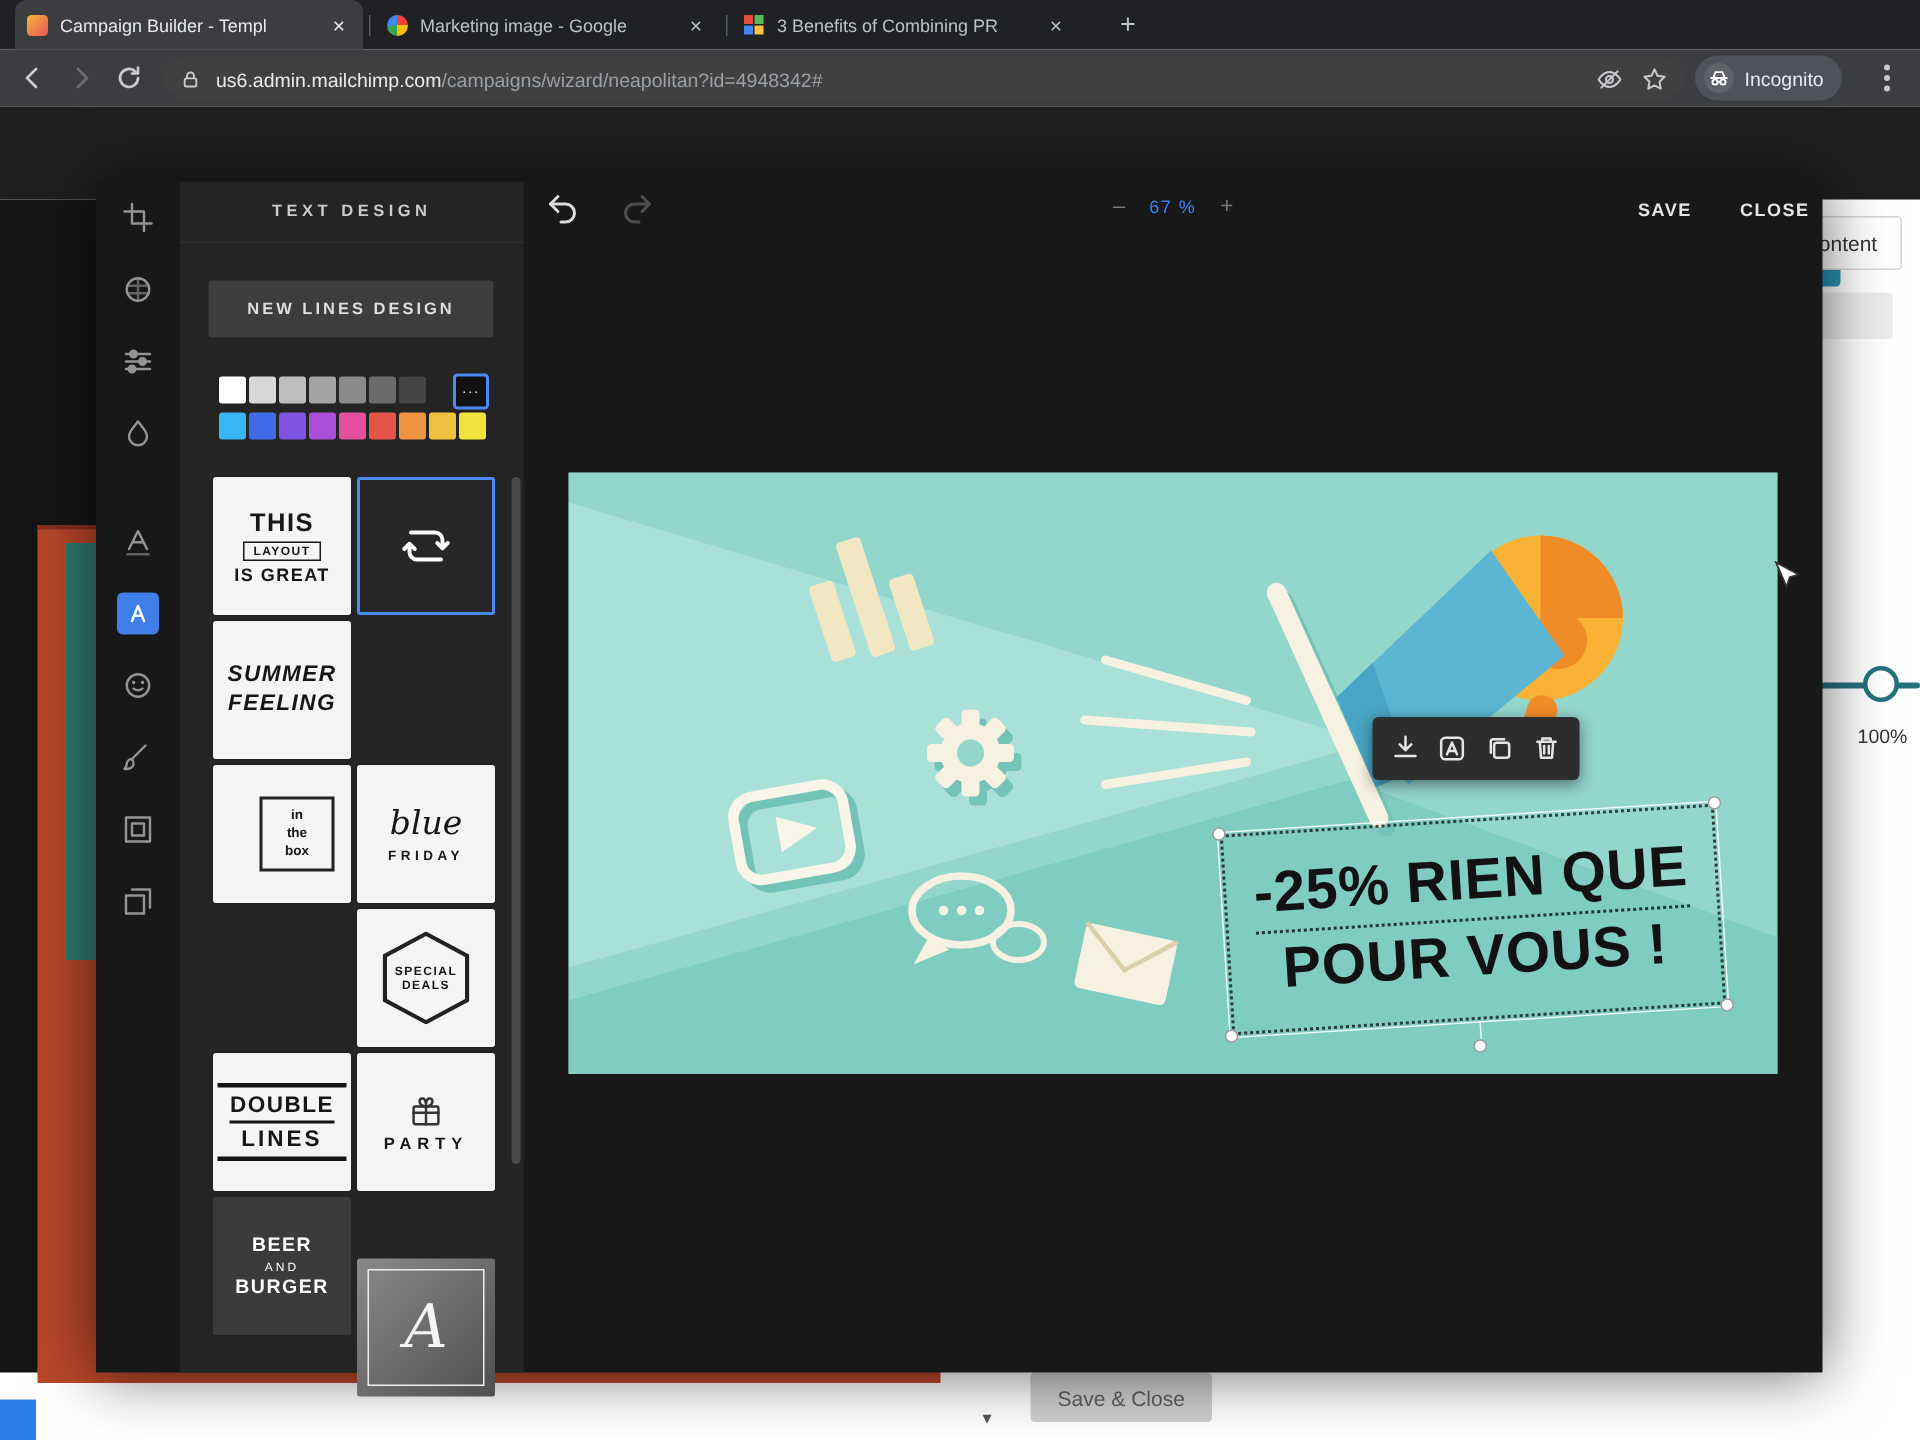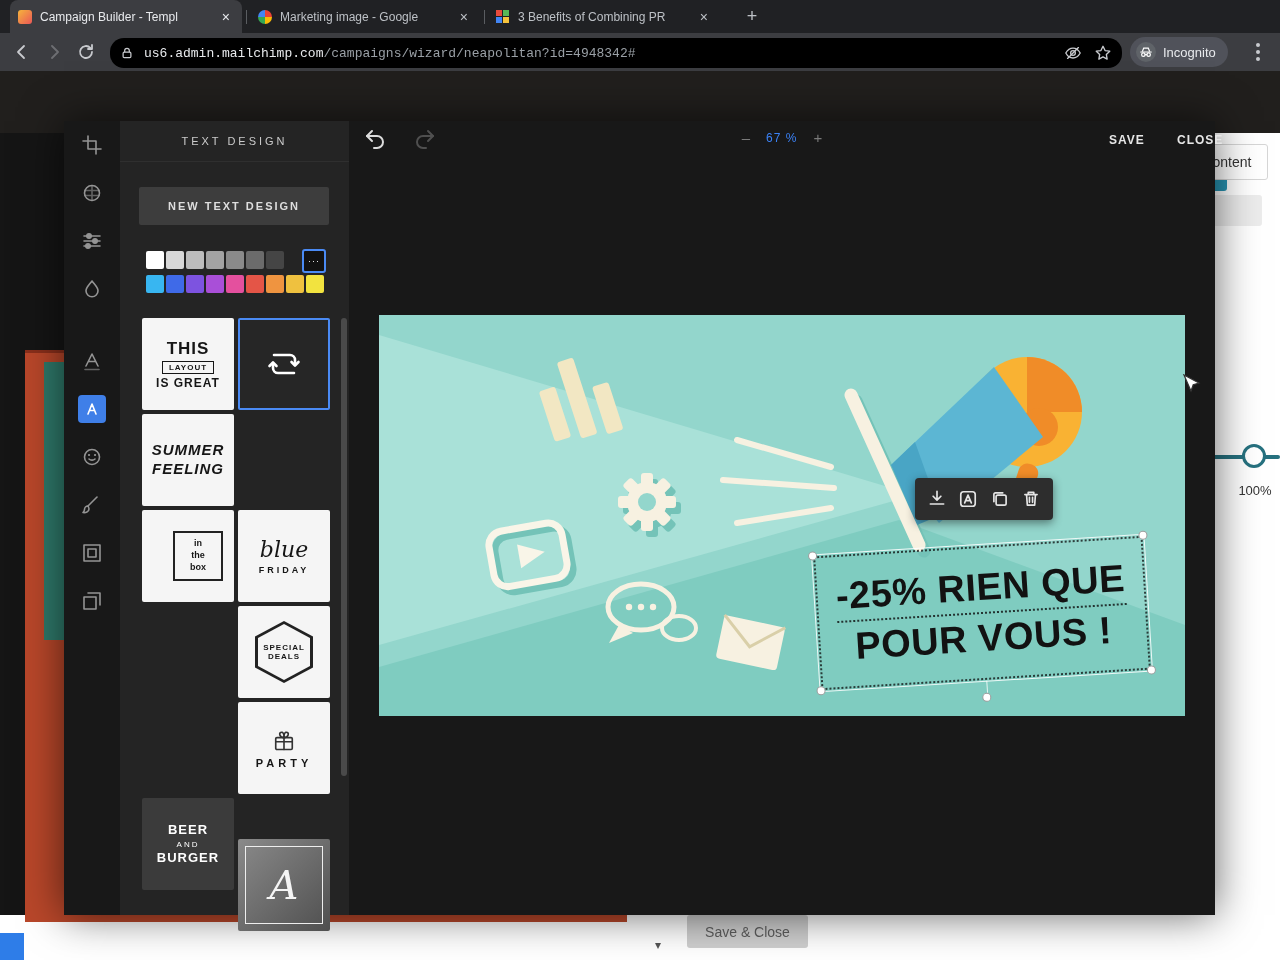--- a/index.html
+++ b/index.html
@@ -17,21 +17,21 @@
   .fav-g{border-radius:50%;background:conic-gradient(#ea4335 0 25%,#fbbc05 25% 50%,#34a853 50% 75%,#4285f4 75% 100%);}
   .fav-grid{display:grid;grid-template-columns:6px 6px;grid-template-rows:6px 6px;gap:1px;border-radius:0;}
   .fav-grid i{display:block;}
   .tabsep{position:absolute;top:10px;width:1px;height:14px;background:#5a5d61;}
   .newtab{position:absolute;left:740px;top:4px;width:24px;height:24px;color:#bdc1c6;font-size:18px;line-height:24px;text-align:center;}
 
   
   .toolbar{position:absolute;left:0;top:33px;width:1280px;height:38px;background:#3c3d41;}
   .tb-ic{position:absolute;top:9px;width:20px;height:20px;}
   .tb-ic svg{stroke:#c8cace;fill:none;stroke-width:1.8;stroke-linecap:round;stroke-linejoin:round;width:20px;height:20px;}
-  .omni{position:absolute;left:110px;top:38px;width:1012px;height:30px;border-radius:14px;background:#000000;display:flex;align-items:center;box-sizing:border-box;padding:0 10px;font-family:Liberation Mono, monospace;}
+  .omni{position:absolute;left:110px;top:38px;width:1012px;height:30px;border-radius:14px;background:#404040;display:flex;align-items:center;box-sizing:border-box;padding:0 10px;}
   .omni .lock svg{width:14px;height:14px;stroke:#c8cace;fill:none;stroke-width:1.6;}
   .omni .url{margin-left:10px;font-size:13px;color:#9aa0a6;white-space:nowrap;overflow:hidden;flex:1;}
   .omni .url .dom{color:#e8eaed;}
   .omni .rt{width:18px;height:18px;margin-left:12px;}
   .omni .rt svg{width:18px;height:18px;stroke:#c8cace;fill:none;stroke-width:1.5;stroke-linecap:round;stroke-linejoin:round;}
   .incog{position:absolute;left:1130px;top:37px;height:30px;border-radius:15px;background:#50525a;display:flex;align-items:center;padding:0 12px 0 6px;color:#e8eaed;font-size:13px;gap:7px;}
   .incog .cir{width:20px;height:20px;border-radius:50%;background:#5f6368;display:flex;align-items:center;justify-content:center;}
   .incog .cir svg{width:14px;height:14px;stroke:#fff;fill:none;stroke-width:1.4;stroke-linecap:round;}
   .kebab{position:absolute;left:1256px;top:43px;width:4px;}
   .kebab i{display:block;width:4px;height:4px;border-radius:50%;background:#c8cace;margin-bottom:3px;}
@@ -61,21 +61,21 @@
 
   
   .overlay{position:absolute;left:64px;top:121px;width:1151px;height:794px;background:#181818;box-shadow:0 0 40px rgba(0,0,0,.6);z-index:10;}
   .rail{position:absolute;left:0;top:0;width:56px;height:794px;}
   .ricon{position:absolute;left:17px;width:22px;height:22px;}
   .ricon svg{width:22px;height:22px;stroke:#949494;fill:none;stroke-width:1.6;stroke-linecap:round;stroke-linejoin:round;}
   .ricon.sel{left:14px;width:28px;height:28px;background:#3f7fe8;border-radius:4px;display:flex;align-items:center;justify-content:center;}
   .ricon.sel svg{stroke:#fff;width:20px;height:20px;}
 
   .panel{position:absolute;left:56px;top:0;width:229px;height:794px;background:#242424;}
-  .ptitle{height:40px;line-height:40px;text-align:center;color:#cbcbcb;font-size:11px;font-weight:400;letter-spacing:3px;border-bottom:1px solid #2f2f2f;}
+  .ptitle{height:40px;line-height:40px;text-align:center;color:#cbcbcb;font-size:11px;font-weight:700;letter-spacing:3px;border-bottom:1px solid #2f2f2f;}
   .newbtn{position:absolute;left:19px;top:66px;width:190px;height:38px;background:#3d3d3d;border-radius:2px;color:#dedede;font-size:11px;font-weight:700;letter-spacing:2px;display:flex;align-items:center;justify-content:center;}
   .sw{position:absolute;width:18px;height:18px;border-radius:2px;}
   .swmore{position:absolute;left:182px;top:128px;width:20px;height:20px;background:#121212;border:2px solid #4a8af4;border-radius:3px;color:#fff;font-size:9px;letter-spacing:1px;text-align:center;line-height:20px;}
   .thumb{position:absolute;left:221px;top:197px;width:6px;height:458px;background:#4a4a4a;border-radius:3px;}
 
   .tile{position:absolute;width:92px;height:92px;background:#f5f5f5;border-radius:2px;display:flex;flex-direction:column;align-items:center;justify-content:center;color:#161616;box-sizing:border-box;overflow:hidden;}
   .tile.sel{background:#262626;border:2px solid #4a8af4;}
   .th1{font-size:17px;font-weight:800;letter-spacing:1px;}
   .th2{font-size:8px;font-weight:700;border:1px solid #161616;padding:1px 6px;letter-spacing:1px;margin:2px 0;}
   .th3{font-size:12px;font-weight:800;letter-spacing:1px;}
@@ -99,21 +99,21 @@
   .t-a{background:linear-gradient(135deg,#8a8a8a,#4f4f4f);position:relative;}
   .afr{position:absolute;inset:7px;border:1.5px solid #eee;}
   .ag{font-family:"DejaVu Serif",serif;font-style:italic;font-size:40px;color:#f5f5f5;position:relative;}
 
   
   .ebtn{position:absolute;width:26px;height:26px;}
   .ebtn svg{width:24px;height:24px;fill:none;stroke-width:2;stroke-linecap:round;stroke-linejoin:round;}
   .zoomwrap{position:absolute;left:618px;top:8px;width:200px;display:flex;align-items:center;justify-content:center;gap:16px;}
   .zpm{color:#7a7a7a;font-size:15px;}
   .zval{color:#3b82f6;font-size:12px;letter-spacing:1px;}
-  .etext{position:absolute;top:12px;color:#e6e6e6;font-size:12px;font-weight:700;letter-spacing:1px;margin-left:17px;}
+  .etext{position:absolute;top:12px;color:#e6e6e6;font-size:12px;font-weight:700;letter-spacing:1px;}
 
   
   .canvas{position:absolute;left:315px;top:194px;width:806px;height:401px;overflow:hidden;background:#93d6cc;}
   .art{position:absolute;left:0;top:0;width:806px;height:401px;}
   .promo{position:absolute;left:438px;top:231px;width:330px;height:134px;transform:rotate(-3.6deg);}
   .promo-sel{position:absolute;inset:-2px;border:1px solid rgba(255,255,255,.85);}
   .promo-box{position:absolute;inset:0;border:2px dotted rgba(12,12,12,.75);box-sizing:border-box;display:flex;flex-direction:column;align-items:center;justify-content:center;}
   .pl{font-weight:800;font-size:38px;line-height:1.3;color:#121212;letter-spacing:0.5px;white-space:nowrap;}
   .pl.u{border-bottom:2px dotted rgba(12,12,12,.8);}
   .hdl{position:absolute;width:9px;height:9px;border-radius:50%;background:#fff;border:1px solid #9a9a9a;box-sizing:border-box;}
@@ -319,21 +319,21 @@
       <span class="ricon" style="top:469px;">
           <svg viewBox="0 0 22 22">
             <rect x="3" y="7" width="12" height="12"></rect>
             <path d="M7 3h12v12"></path>
           </svg>
         </span>
     </div>
 
     <div class="panel">
       <div class="ptitle">TEXT DESIGN</div>
-      <div class="newbtn">NEW TEXT DESIGN</div>
+      <div class="newbtn">NEW LINES DESIGN</div>
 
       <span class="sw" style="left: 26px; top: 130px; background: rgb(255, 255, 255);"></span>
       <span class="sw" style="left: 46px; top: 130px; background: rgb(216, 216, 216);"></span>
       <span class="sw" style="left: 66px; top: 130px; background: rgb(189, 189, 189);"></span>
       <span class="sw" style="left: 86px; top: 130px; background: rgb(163, 163, 163);"></span>
       <span class="sw" style="left: 106px; top: 130px; background: rgb(138, 138, 138);"></span>
       <span class="sw" style="left: 126px; top: 130px; background: rgb(107, 107, 107);"></span>
       <span class="sw" style="left: 146px; top: 130px; background: rgb(69, 69, 69);"></span>
       <span class="swmore">···</span>
 
@@ -375,20 +375,26 @@
         <div class="tb1">blue</div>
         <div class="tb2">FRIDAY</div>
       </div>
       <div class="tile" style="left:118px;top:485px;">
         <div class="hex">
             <div class="hexin">
           <span>SPECIAL</span>
           <span>DEALS</span>
         </div>
           </div>
+      </div>
+      <div class="tile" style="left:22px;top:581px;">
+        <div class="dbl">
+          <div class="a">DOUBLE</div>
+          <div class="b">LINES</div>
+        </div>
       </div>
       <div class="tile" style="left:118px;top:581px;">
         <svg viewBox="0 0 22 22" style="width:26px;height:26px;stroke:#333;fill:none;stroke-width:1.4;stroke-linecap:round;">
             <rect x="4" y="9" width="14" height="10" rx="1"></rect>
             <path d="M4 12.5h14M11 9v10"></path>
             <path d="M11 9C7 9 6 4 9.5 4.5 11 5 11 9 11 9zm0 0c4 0 5-5 1.5-4.5C11 5 11 9 11 9z"></path>
           </svg>
         <div class="tp">PARTY</div>
       </div>
       <div class="tile t-beer" style="left:22px;top:677px;">

